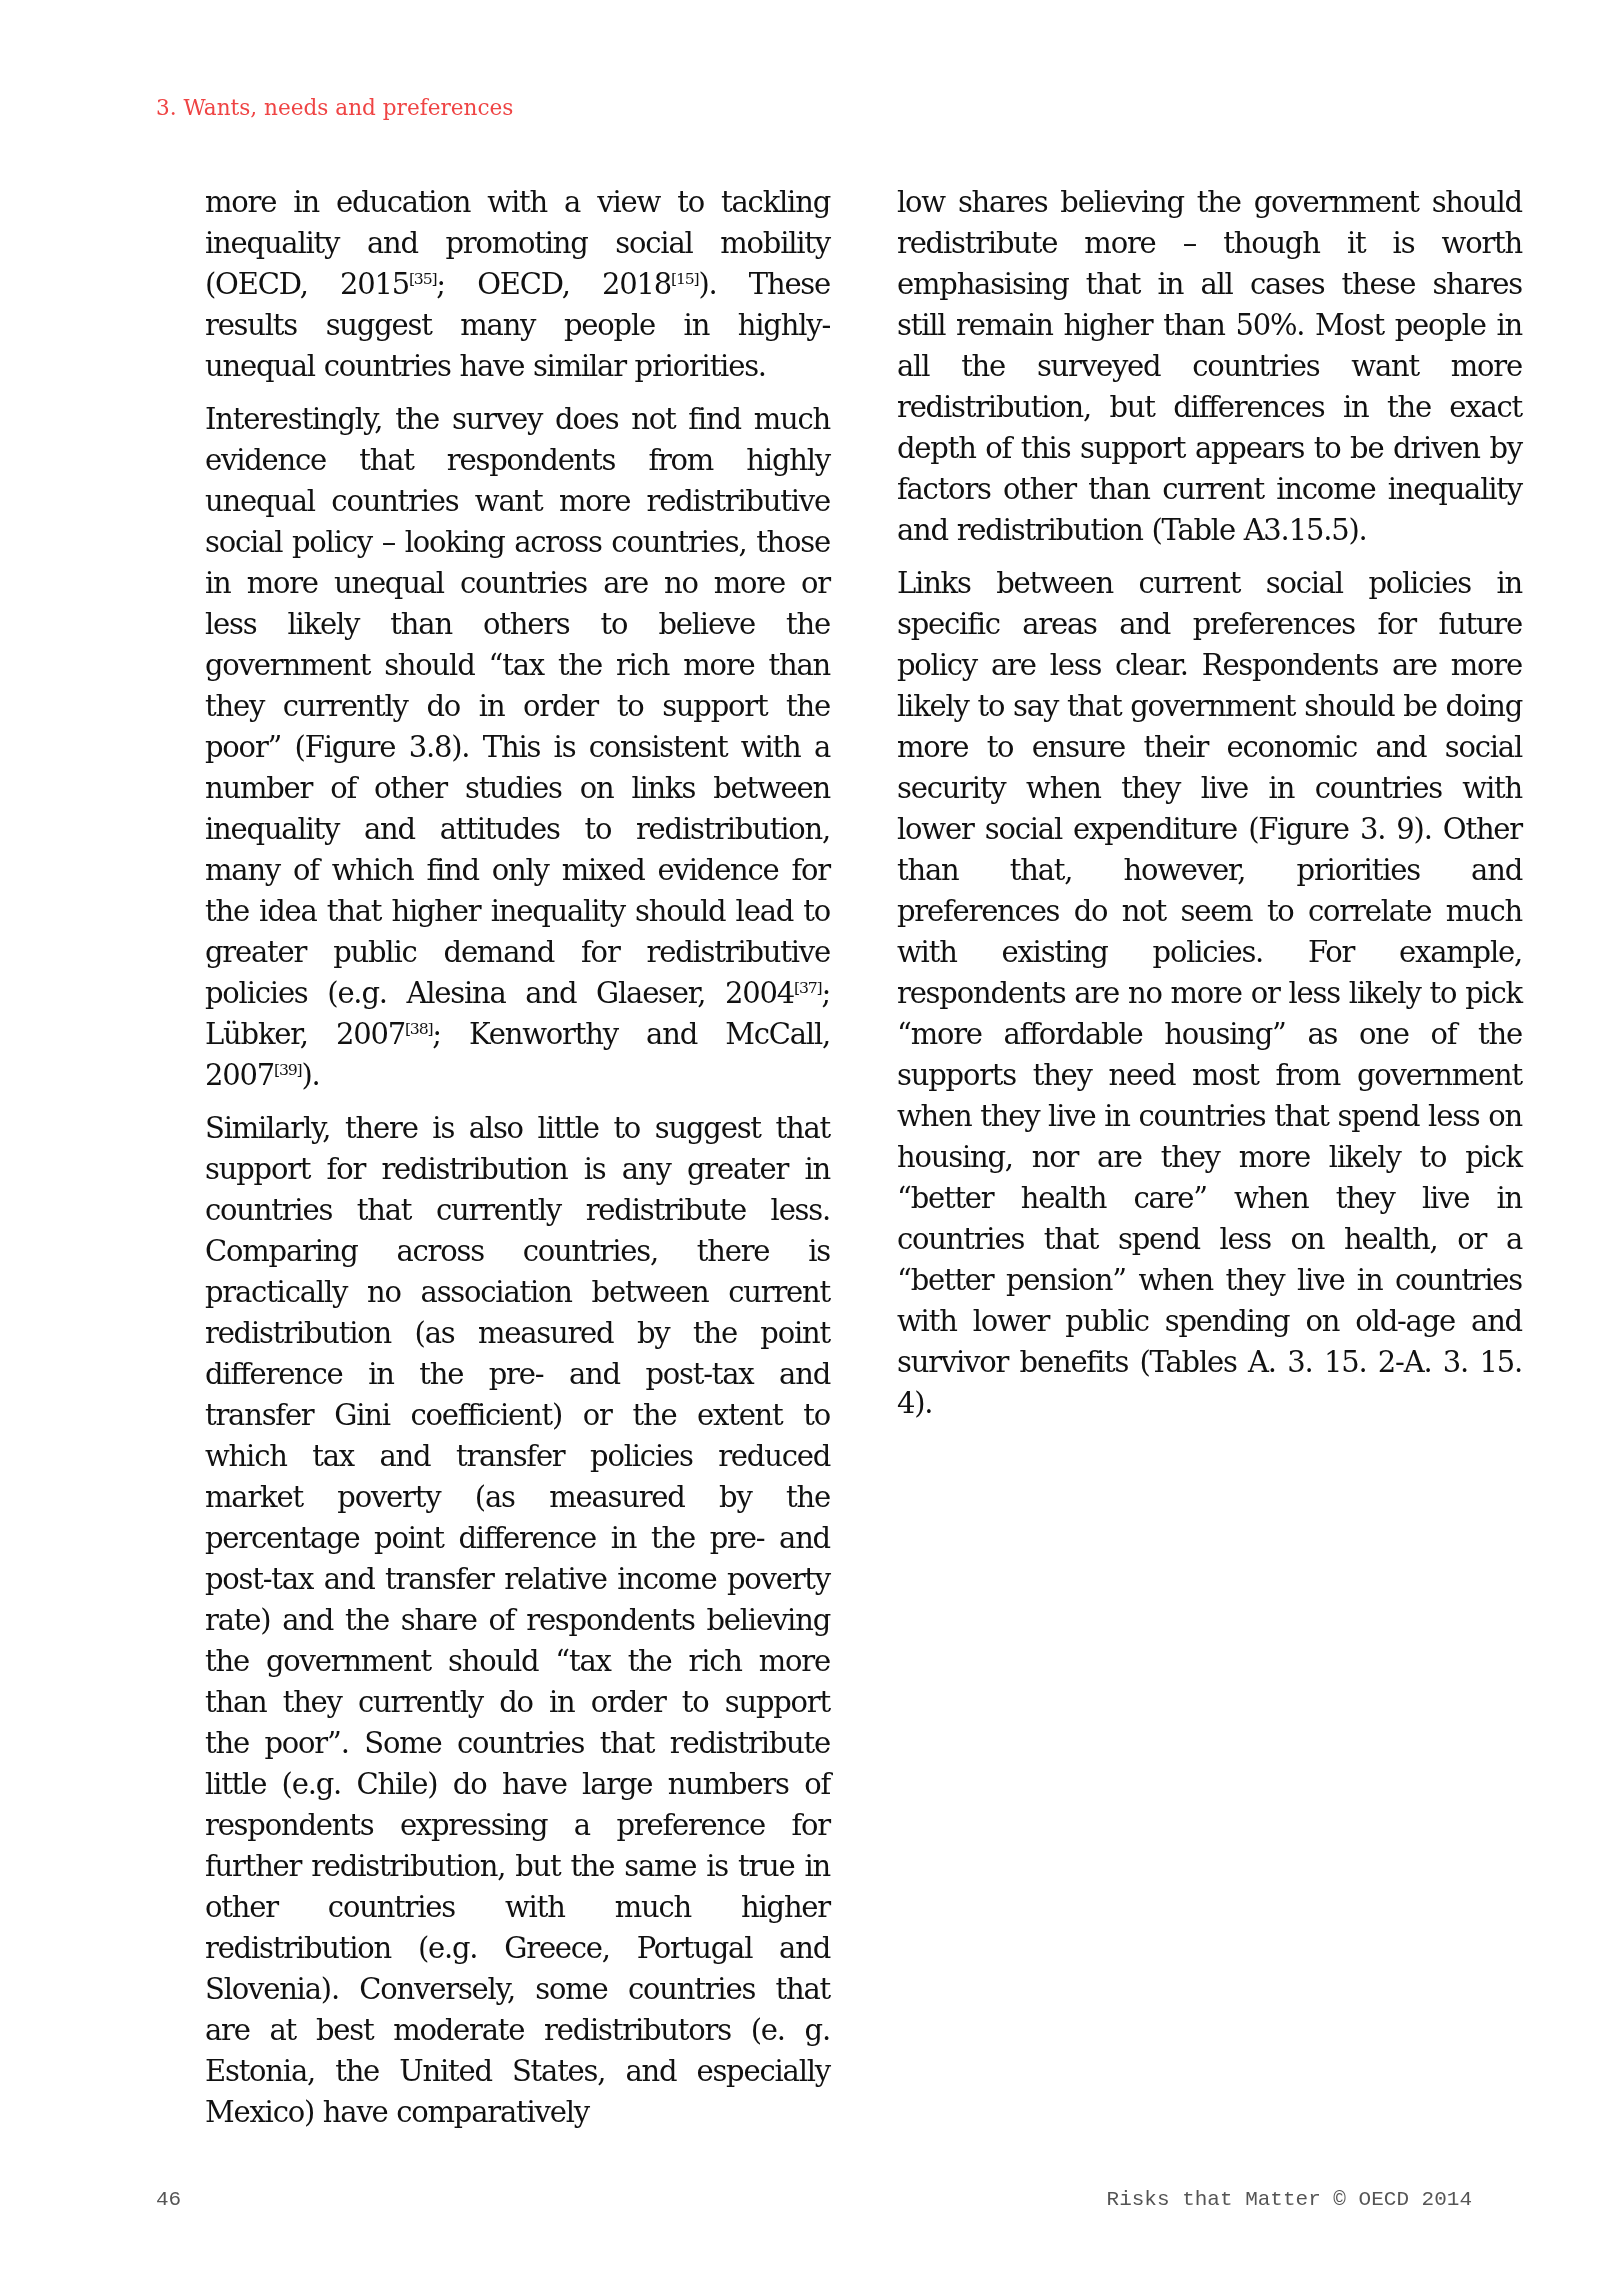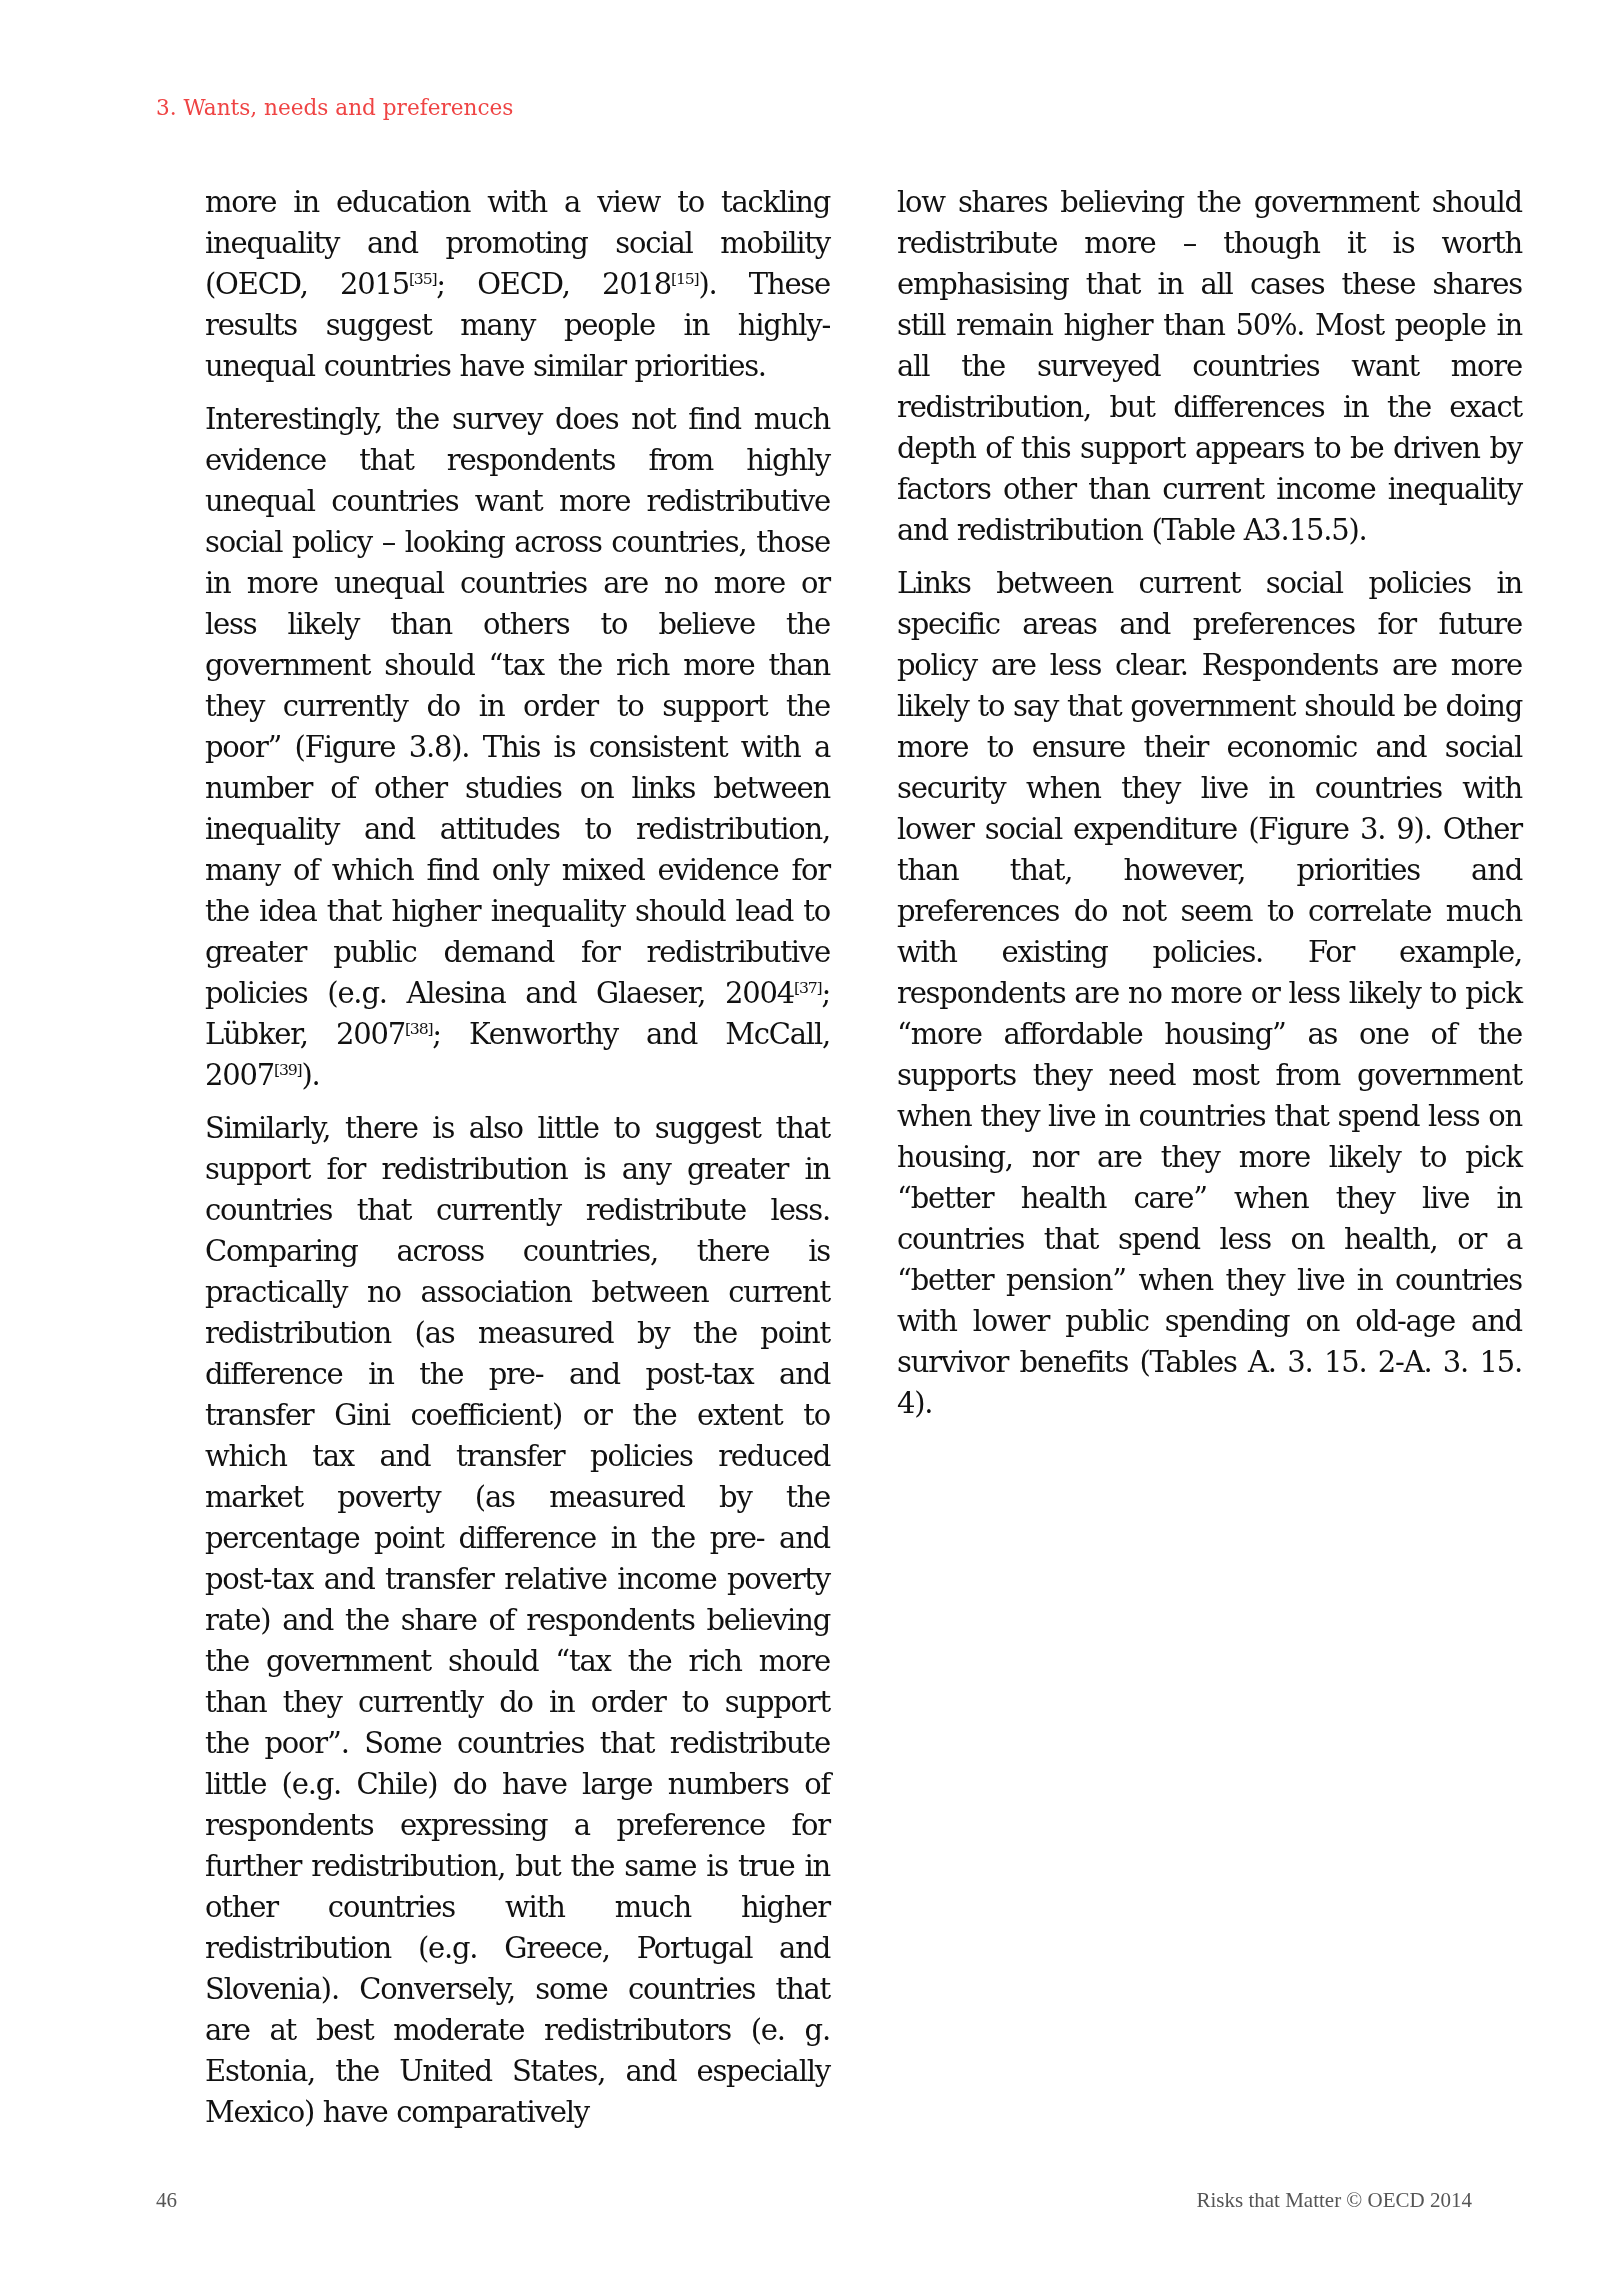--- a/index.html
+++ b/index.html
@@ -17,21 +17,21 @@
   .col.right { left: 897px; width: 625px; }
   .col p { margin: 0 0 11.8px 0; letter-spacing: -1.2px; word-spacing: 0.7px; }
   .col p sup { font-size: 15.7px; vertical-align: 10.5px; line-height: 0; }
   .section-heading {
     font-family: "Liberation Sans", sans-serif; font-weight: bold;
     font-size: 37px; line-height: 44px; color: #111111; letter-spacing: -0.5px;
     margin: 31px 0 17px 0; text-align: justify;
   }
   .footer {
     position: absolute; top: 2188px;
-    font-family: Liberation Serif, serif; font-size: 21px; color: #555555;
+    font-family: Liberation Mono, monospace; font-size: 21px; color: #555555;
   }
   .footer.page-num { left: 156px; }
   .footer.pub { right: 151px; }
 </style>
 </head>
 <body>
 
 <div class="running-head">3. Wants, needs and preferences</div>
 
 <div class="col left">

